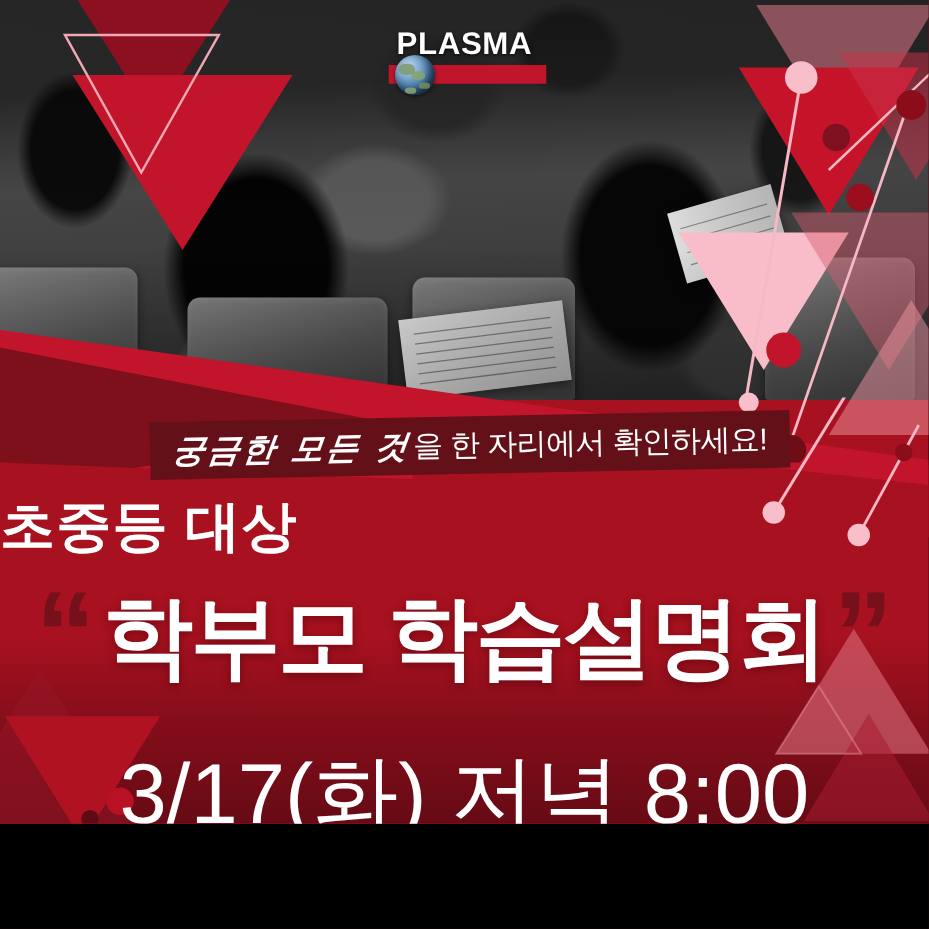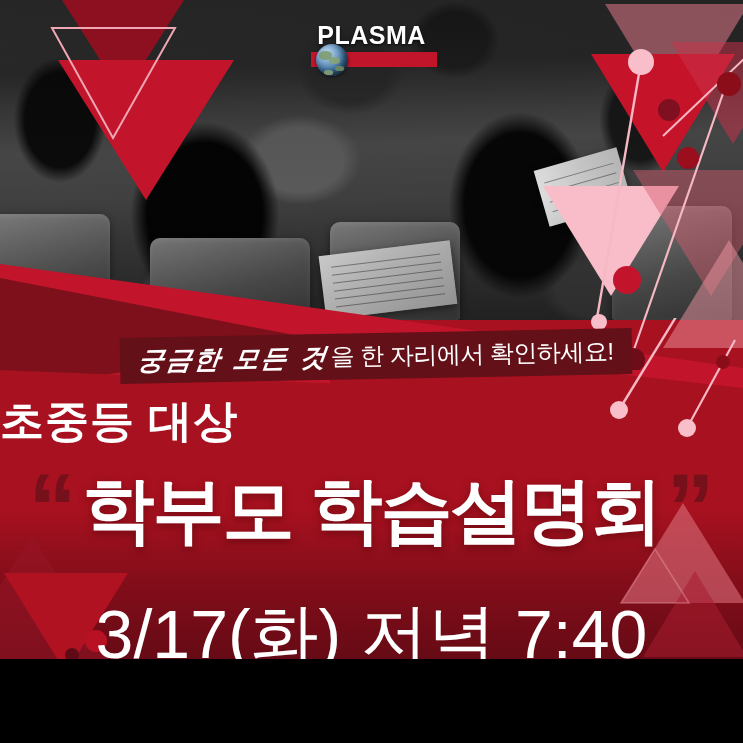--- a/index.html
+++ b/index.html
@@ -257,21 +257,21 @@
   </svg>
 
   <div class="audience">초중등 대상</div>
 
   <div class="title-row">
     <span class="qmark open">“</span>
     <span class="main-title">학부모 학습설명회</span>
     <span class="qmark close">”</span>
   </div>
 
-  <div class="datetime">3/17(화) 저녁 7:40</div>
+  <div class="datetime">3/17(화) 저녁 8:00</div>
 
   <div class="bottom-fade"></div>
 
   <div class="deco-bl">
     <span class="tri tri-up" style="left:-46px;top:6px;border-left-width:78px;border-right-width:78px;border-bottom-width:124px;border-bottom-color:rgba(150,22,38,.55);"></span>
     <span class="tri tri-down" style="left:4px;top:44px;border-left-width:62px;border-right-width:62px;border-top-width:100px;border-top-color:#B01222;"></span>
     <svg width="260" height="130" style="position:absolute;left:0;top:0;">
       <circle cx="96" cy="112" r="11" fill="#B81124"></circle>
       <circle cx="72" cy="126" r="7" fill="#5E0B16"></circle>
     </svg>

